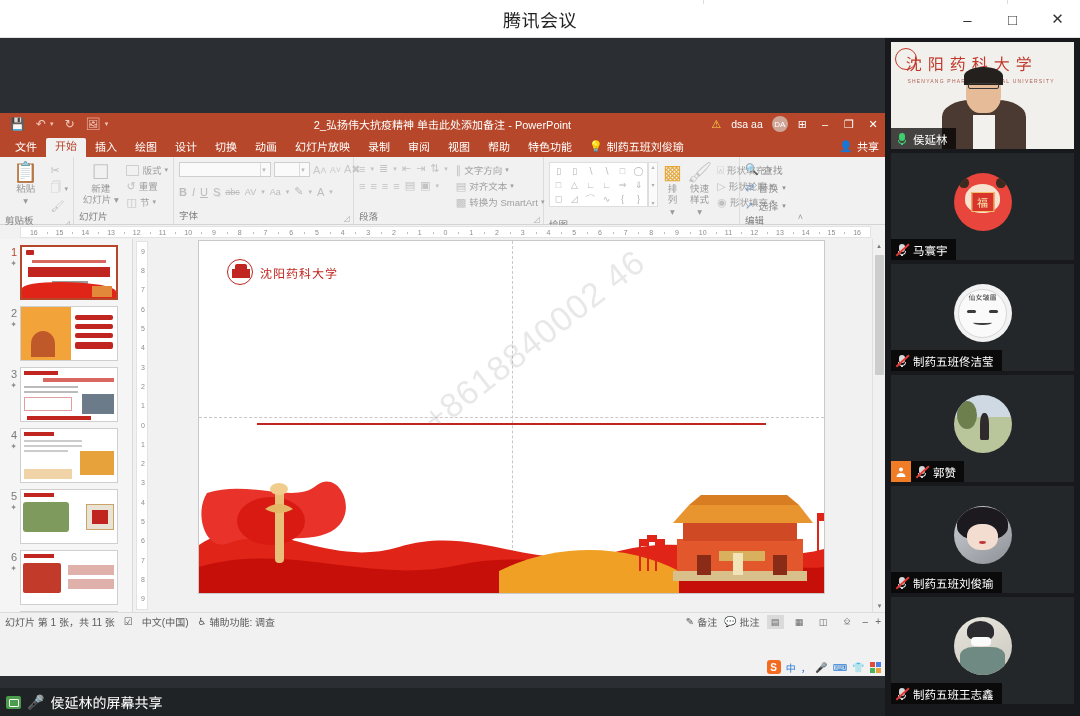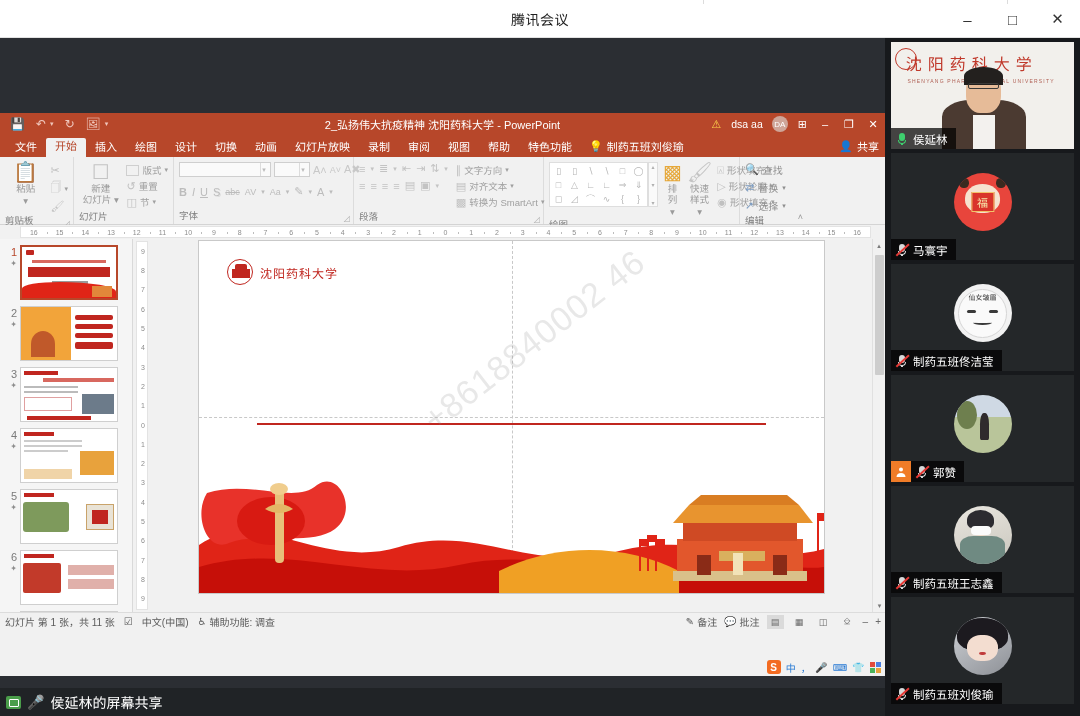--- a/index.html
+++ b/index.html
@@ -11,21 +11,21 @@
     -webkit-font-smoothing:antialiased;
   }
   #app { position:relative; width:1080px; height:716px; overflow:hidden; background:#2b2e33; }
 
   
   .tm-titlebar {
     position:absolute; left:0; top:0; width:1080px; height:38px;
     background:#ffffff; border-bottom:1px solid #e2e2e2;
     display:flex; align-items:center; justify-content:center;
   }
-  .tm-title { font-size:14px; color:#1f1f1f; letter-spacing:.5px; }
+  .tm-title { font-size:18px; color:#1f1f1f; letter-spacing:.5px; }
   .tm-winbtns { position:absolute; right:0; top:0; height:38px; display:flex; }
   .tm-winbtn {
     width:45px; height:38px; display:flex; align-items:center; justify-content:center;
     font-size:15px; color:#333; cursor:default;
   }
   .tm-tabstub { position:absolute; left:703px; top:-8px; width:305px; height:12px;
                 background:#fff; border:1px solid #dcdcdc; border-bottom:none; border-radius:4px 4px 0 0; }
 
   
   .share-area { position:absolute; left:0; top:38px; width:885px; height:678px; background:#2b2e33; overflow:hidden; }
@@ -273,21 +273,21 @@
 
     <div class="ppt">
 
       <div class="ppt-qat">
         <span class="qat-ico active">💾</span>
         <span class="qat-ico">↶</span>
         <span class="qat-caret">▾</span>
         <span class="qat-ico">↻</span>
         <span class="qat-ico">🖼</span>
         <span class="qat-caret">▾</span>
-        <div class="ppt-doctitle">2_弘扬伟大抗疫精神  沈阳药科大学  -  PowerPoint</div>
+        <div class="ppt-doctitle">2_弘扬伟大抗疫精神  单击此处添加备注  -  PowerPoint</div>
         <div class="qat-right">
           <span class="warn-ico">⚠</span>
           <span class="acct-name">dsa aa</span>
           <span class="acct-av">DA</span>
           <span class="ribbon-disp">⊞</span>
           <span class="win-b">–</span>
           <span class="win-b">❐</span>
           <span class="win-b x">✕</span>
         </div>
       </div>
@@ -904,50 +904,50 @@
             <span class="body"></span>
             <span class="stand"></span>
             <span class="pole"></span>
             <span class="slash"></span>
           </span>
           <span class="pname">郭赞</span>
         </div>
       </div>
       <div class="tile">
         <div class="avatar">
+          <div class="av-anime">
+            <div class="hair"></div>
+            <div class="skin"></div>
+            <div class="lip"></div>
+          </div>
+        </div>
+        <div class="nametag" style="">
+          <span class="mic muted">
+            <span class="body"></span>
+            <span class="stand"></span>
+            <span class="pole"></span>
+            <span class="slash"></span>
+          </span>
+          <span class="pname">制药五班刘俊瑜</span>
+        </div>
+      </div>
+      <div class="tile">
+        <div class="avatar">
           <div class="av-boy">
             <div class="coat"></div>
             <div class="skin2"></div>
             <div class="hair2"></div>
             <div class="mask"></div>
           </div>
         </div>
         <div class="nametag" style="">
           <span class="mic muted">
             <span class="body"></span>
             <span class="stand"></span>
             <span class="pole"></span>
             <span class="slash"></span>
           </span>
           <span class="pname">制药五班王志鑫</span>
         </div>
       </div>
-      <div class="tile">
-        <div class="avatar">
-          <div class="av-anime">
-            <div class="hair"></div>
-            <div class="skin"></div>
-            <div class="lip"></div>
-          </div>
-        </div>
-        <div class="nametag" style="">
-          <span class="mic muted">
-            <span class="body"></span>
-            <span class="stand"></span>
-            <span class="pole"></span>
-            <span class="slash"></span>
-          </span>
-          <span class="pname">制药五班刘俊瑜</span>
-        </div>
-      </div>
     </div>
 
 </div>
 
 </body></html>

